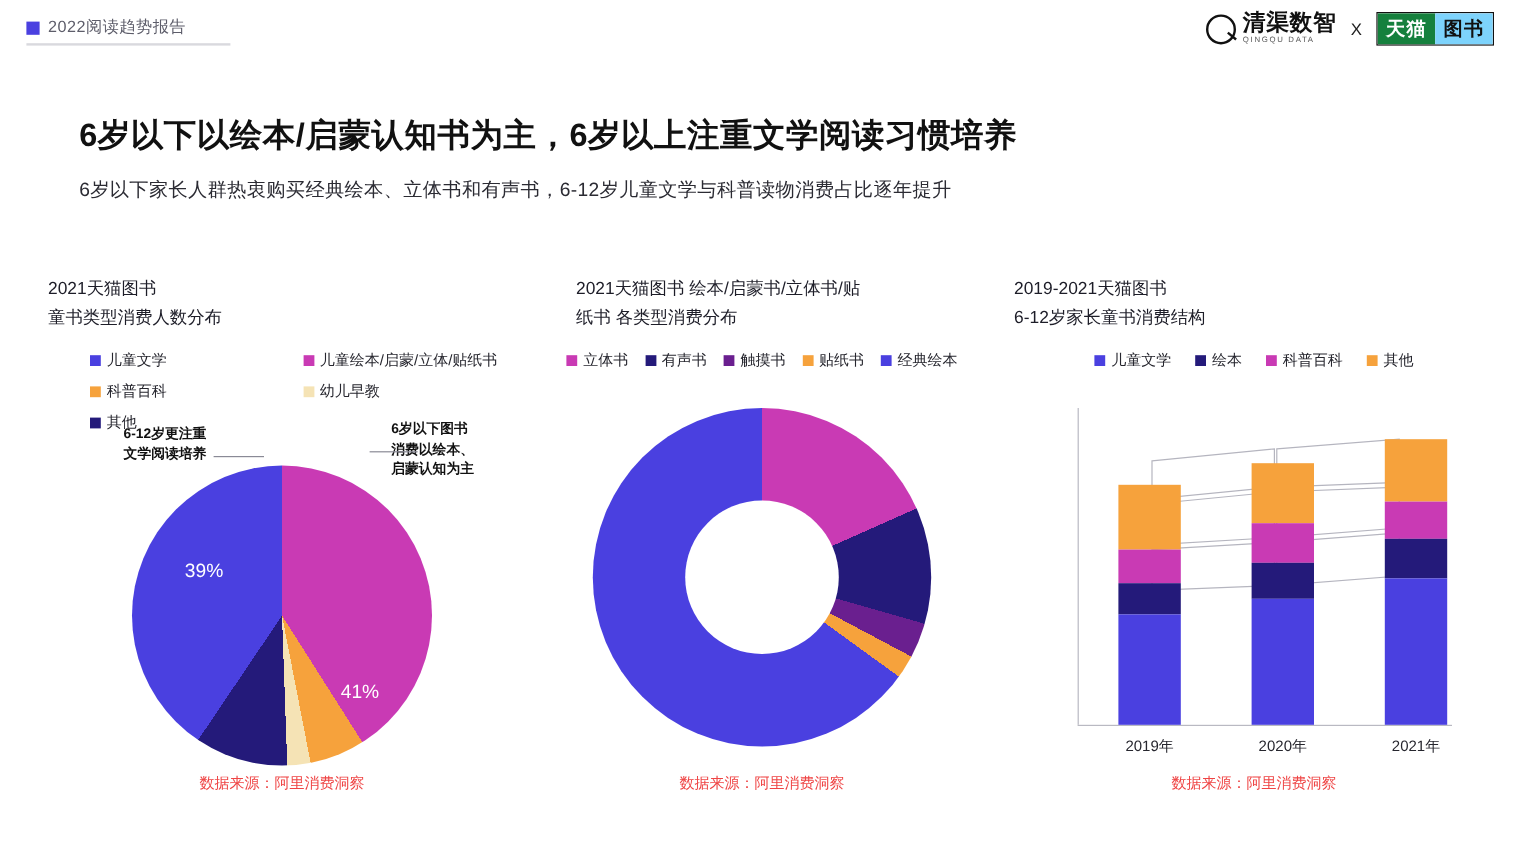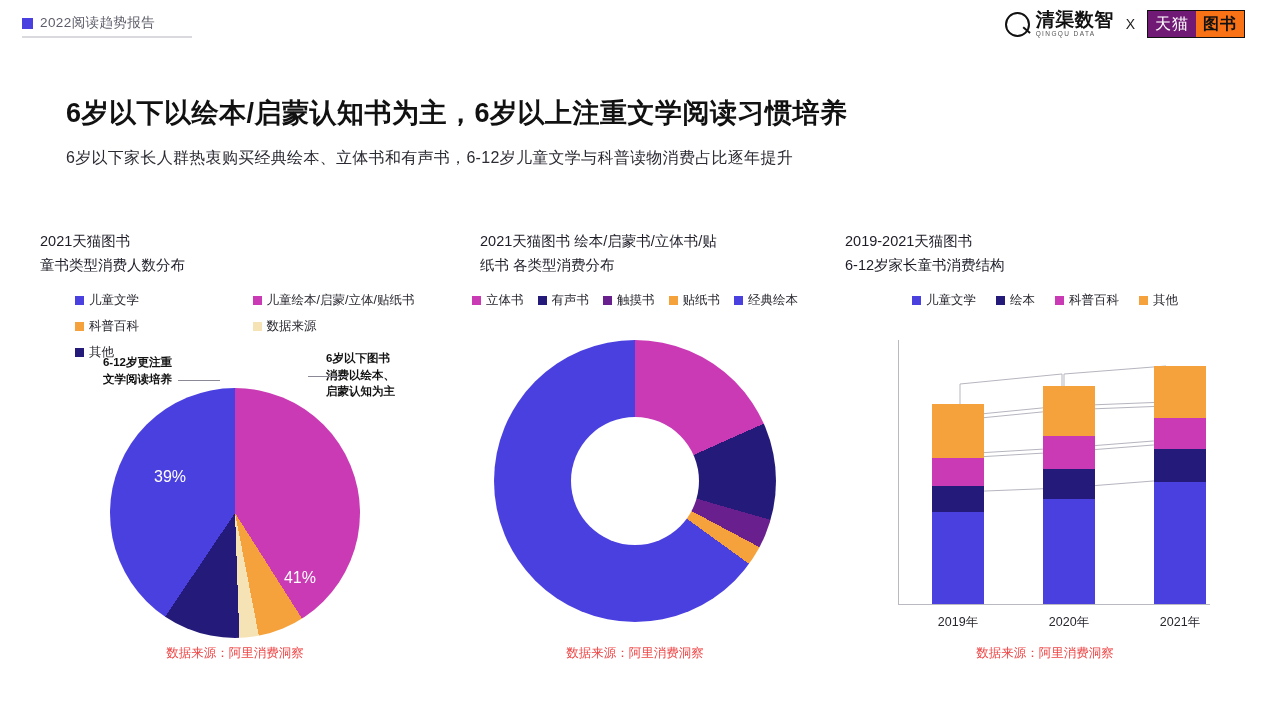--- a/index.html
+++ b/index.html
@@ -71,30 +71,30 @@
   .qq-en { font-size: 6.5px; color: #555; letter-spacing: 1.4px; margin-top: 2px; }
   .x-sep { font-size: 14px; color: #222; padding: 0 2px; }
   .tmall-box {
     display: flex;
     align-items: stretch;
     border: 1.6px solid #111;
     height: 28px;
     overflow: hidden;
   }
   .tmall-dark {
-    background: #701a75;
+    background: #15803d;
     color: #fff;
     font-size: 16px;
-    font-weight: normal;
+    font-weight: bold;
     padding: 0 7px;
     display: flex; align-items: center;
     letter-spacing: 1px;
   }
   .tmall-light {
-    background: #f97316;
+    background: #7dd3fc;
     color: #111;
     font-size: 16px;
     font-weight: bold;
     padding: 0 7px;
     display: flex; align-items: center;
     letter-spacing: 1px;
   }
 
   
   .page-title {
@@ -313,21 +313,21 @@
     <div class="legend-item">
       <span class="legend-swatch" style="background:#c93ab4"></span>
       <span>儿童绘本/启蒙/立体/贴纸书</span>
     </div>
     <div class="legend-item">
       <span class="legend-swatch" style="background:#f6a23c"></span>
       <span>科普百科</span>
     </div>
     <div class="legend-item">
       <span class="legend-swatch" style="background:#f5e3b5"></span>
-      <span>数据来源</span>
+      <span>幼儿早教</span>
     </div>
     <div class="legend-item">
       <span class="legend-swatch" style="background:#241a7a"></span>
       <span>其他</span>
     </div>
   </div>
 
   <div class="pie-wrap">
     <div class="pie"></div>
     <div class="pie-label a">39%</div>

